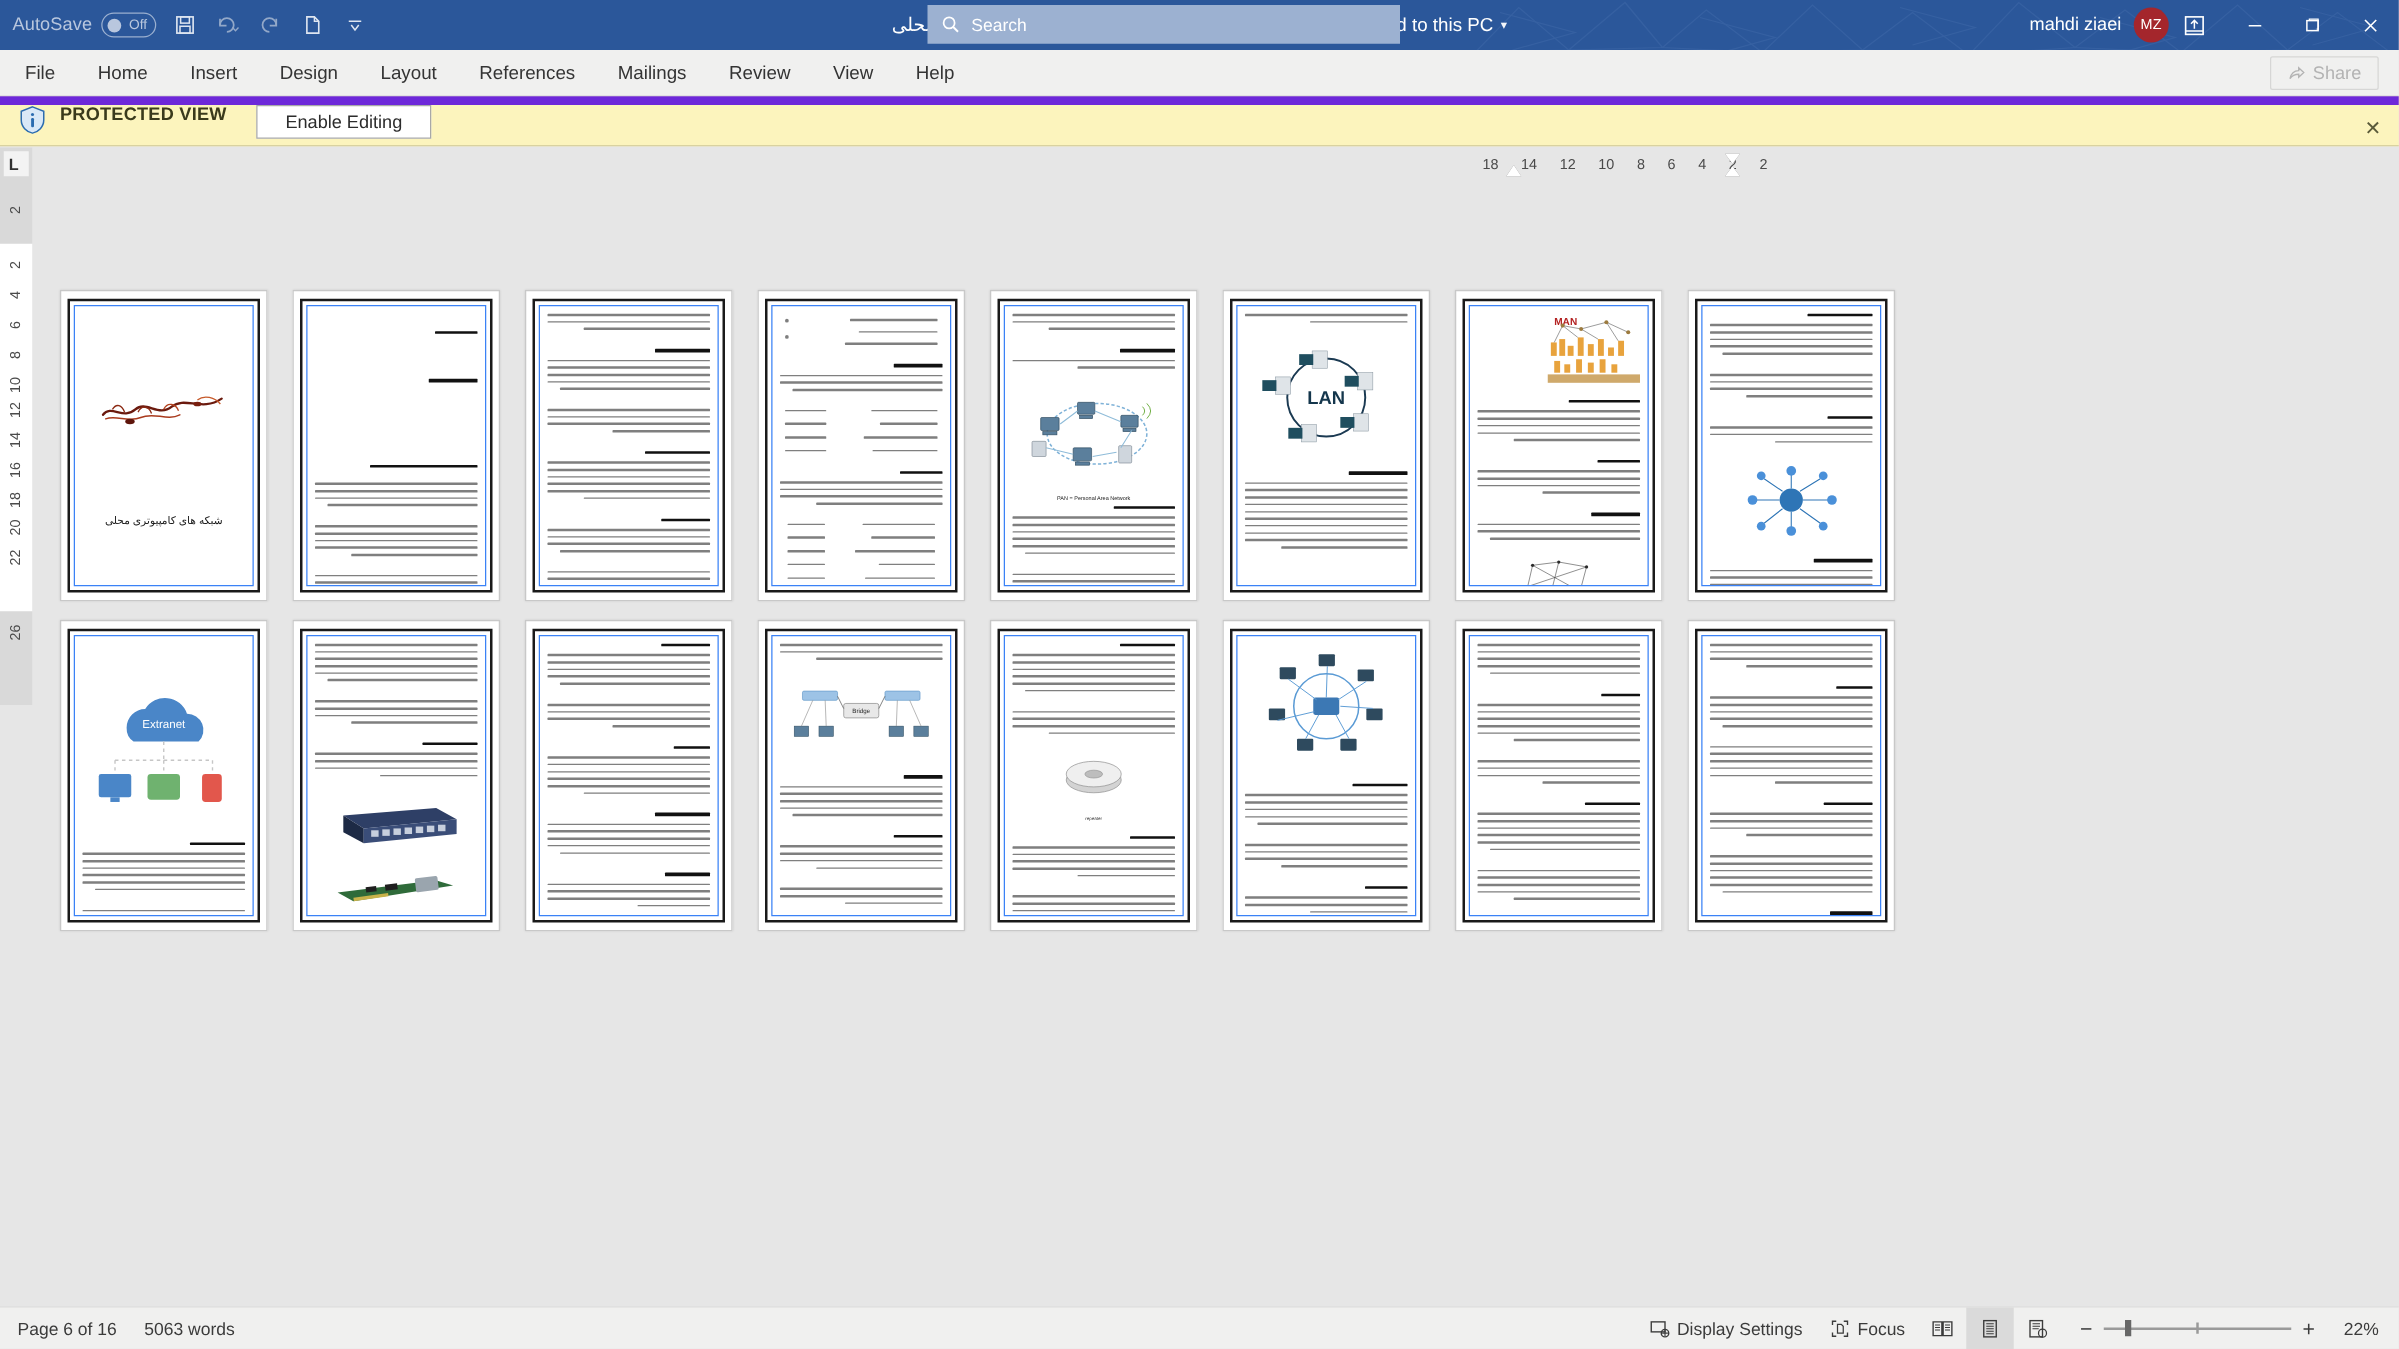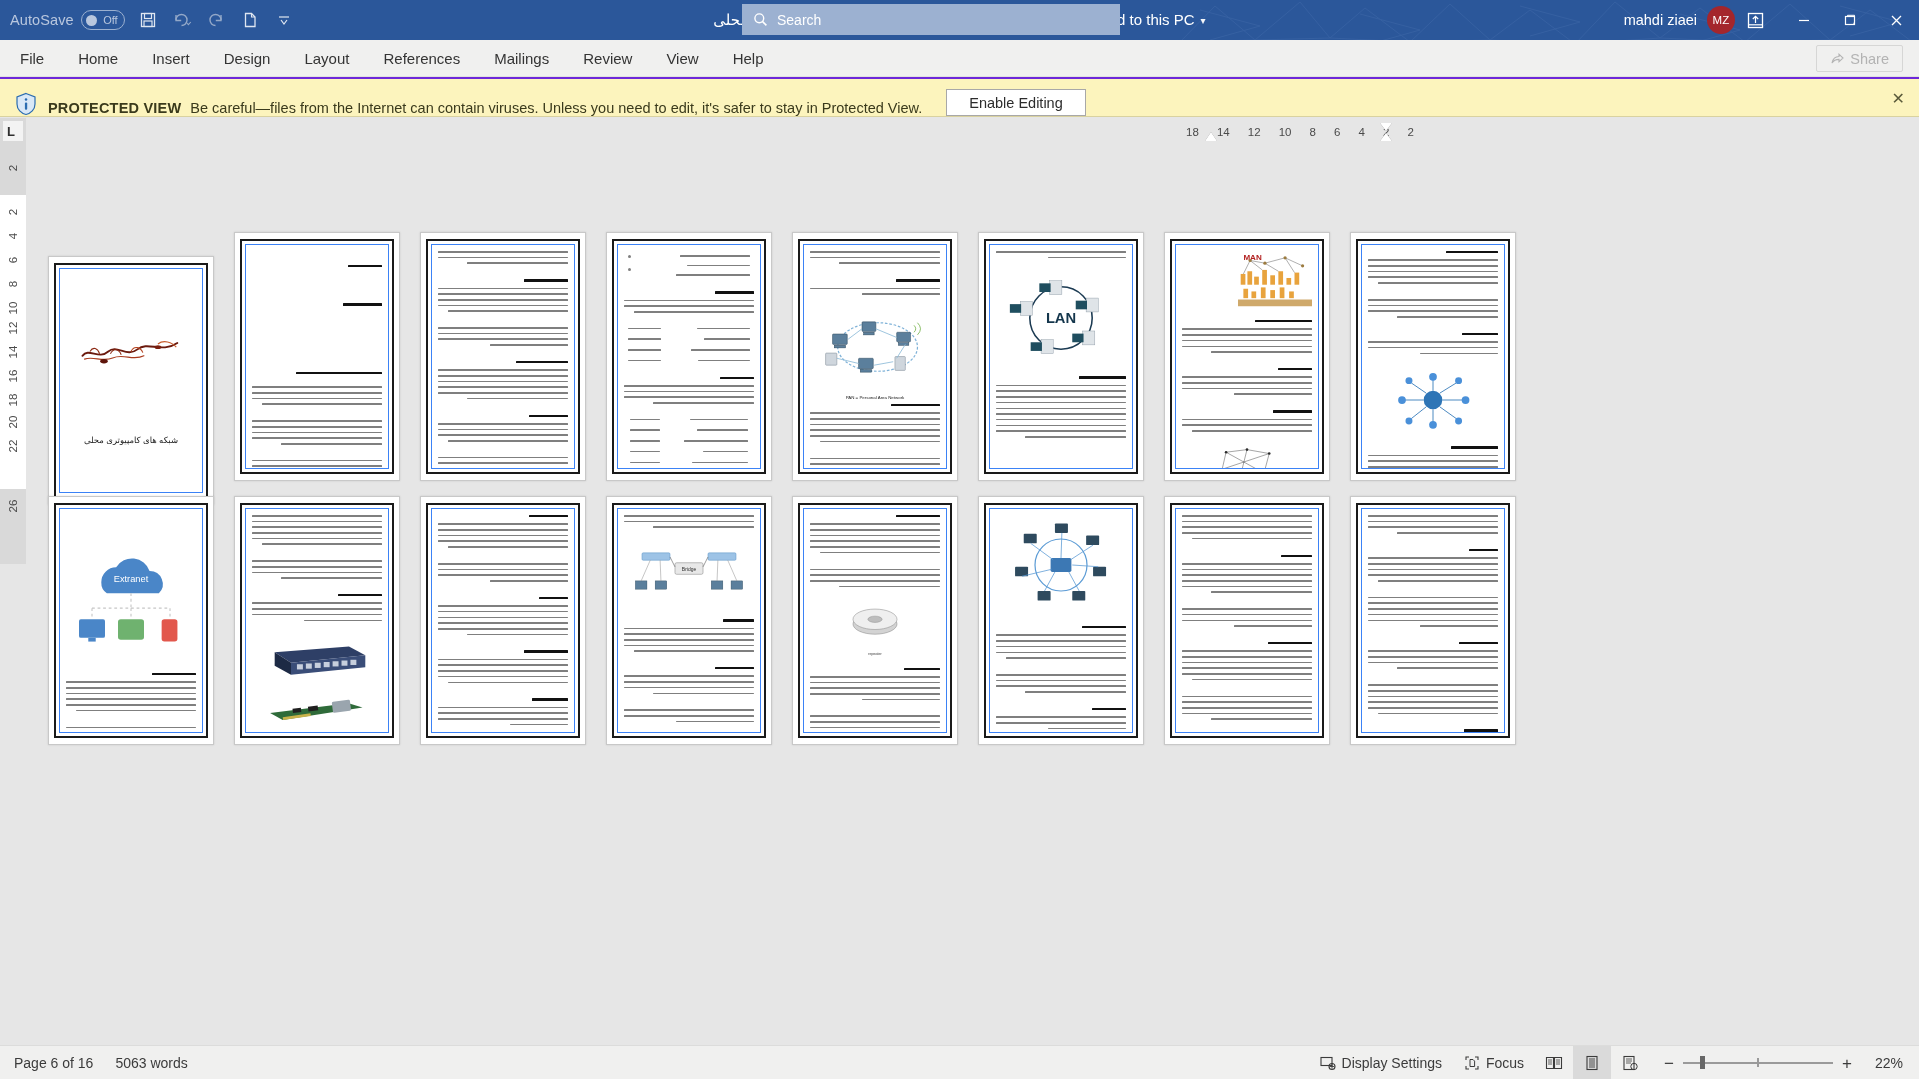--- a/index.html
+++ b/index.html
@@ -89,22 +89,22 @@
     position: absolute; right: 16px; top: 5px;
     height: 27px; padding: 0 13px;
     border: 1px solid #d6d6d5; border-radius: 2px;
     display: flex; align-items: center; gap: 6px;
     font-size: 14.5px; color: #b3b3b3; background: #f0f0ef;
   }
 
   
   #pvbar {
     position: absolute; left: 0; top: 77px; width: 1919px; height: 40px;
-    background: #fcf4bd; border-top: 2px solid #6d28d9; border-bottom: 1px solid #d9d2a0;
-    display: flex; align-items: flex-end; padding-left: 14px;
+    background: #fcf4bd; border-top: 7px solid #6d28d9; border-bottom: 1px solid #d9d2a0;
+    display: flex; align-items: flex-start; padding-left: 14px;
   }
   #pv-icon { width: 24px; height: 24px; margin-right: 10px; }
   #pv-strong { font-size: 14.5px; color: #3a3a1c; font-weight: bold; letter-spacing: .2px; }
   #pv-text { font-size: 14.5px; color: #3a3a1c; margin-left: 9px; }
   #enable-editing {
     margin-left: 24px; height: 27px; padding: 0 22px;
     background: #ffffff; border: 1px solid #a8a8a8;
     font-size: 14.5px; color: #2c2c2c; display: flex; align-items: center;
   }
   #pv-close {
@@ -338,21 +338,20 @@
   </div>
 </div>
 
 <div id="pvbar">
   <svg id="pv-icon" viewBox="0 0 24 24">
     <path d="M12 1.5 L21 5 V12 C21 17.5 16.8 21.5 12 22.5 C7.2 21.5 3 17.5 3 12 V5 Z" fill="#d9e8f7" stroke="#2b6cb0" stroke-width="1.2"></path>
     <circle cx="12" cy="7.6" r="1.25" fill="#2b6cb0"></circle>
     <rect x="10.9" y="10.4" width="2.3" height="7.4" rx="1" fill="#2b6cb0"></rect>
   </svg>
   <span id="pv-strong">PROTECTED VIEW</span>
-  <span id="pv-text">Be careful—files from the Internet can contain viruses. Unless you need to edit, it's safer to stay in Protected View.</span>
   <div id="enable-editing">Enable Editing</div>
   <div id="pv-close">✕</div>
 </div>
 
 <div id="ruler-corner">
   <span class="L">L</span>
 </div>
 
 <div id="hruler">
   <div class="white"></div>
@@ -384,21 +383,21 @@
   <div class="vn" style="top:202px;">14</div>
   <div class="vn" style="top:226px;">16</div>
   <div class="vn" style="top:250px;">18</div>
   <div class="vn" style="top:272px;">20</div>
   <div class="vn" style="top:296px;">22</div>
   <div class="vn" style="top:356px;">26</div>
 </div>
 
 <div id="canvas">
 
-  <div class="page" style="left:22px; top:114px; width:166px; height:249px;margin-top:24px;">
+  <div class="page" style="left:22px; top:114px; width:166px; height:249px;">
     <div class="page-inner">
         <div class="page-inner2">
       <svg class="cover-art" viewBox="0 0 200 60" preserveAspectRatio="xMidYMid meet">
         <path d="M10 38 C22 22, 40 46, 58 30 C74 16, 92 42, 112 26 C132 10, 156 34, 186 14" fill="none" stroke="#6b1a0e" stroke-width="3.4" stroke-linecap="round"></path>
         <path d="M14 44 C30 38, 48 50, 66 42 C86 33, 104 48, 124 38" fill="none" stroke="#a93a1d" stroke-width="2.2" stroke-linecap="round"></path>
         <path d="M24 30 C30 20, 38 24, 42 34" fill="none" stroke="#8c2a14" stroke-width="2"></path>
         <path d="M62 34 C68 22, 78 26, 82 36" fill="none" stroke="#8c2a14" stroke-width="2"></path>
         <path d="M100 30 C106 18, 118 22, 122 32" fill="none" stroke="#b4431f" stroke-width="2"></path>
         <ellipse cx="50" cy="48" rx="7" ry="4" fill="#5e150b"></ellipse>
         <ellipse cx="150" cy="22" rx="6" ry="3.5" fill="#7a1f0f"></ellipse>

